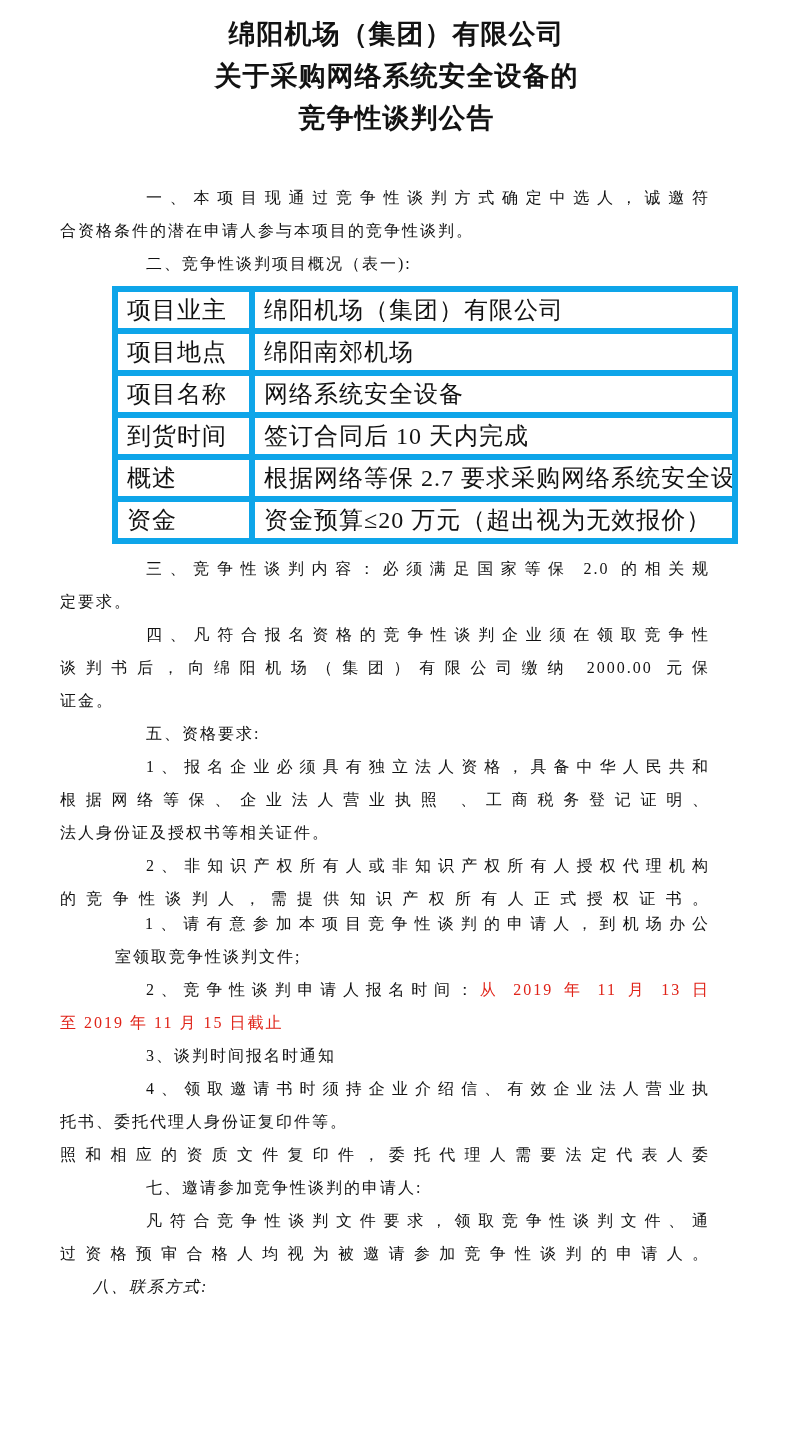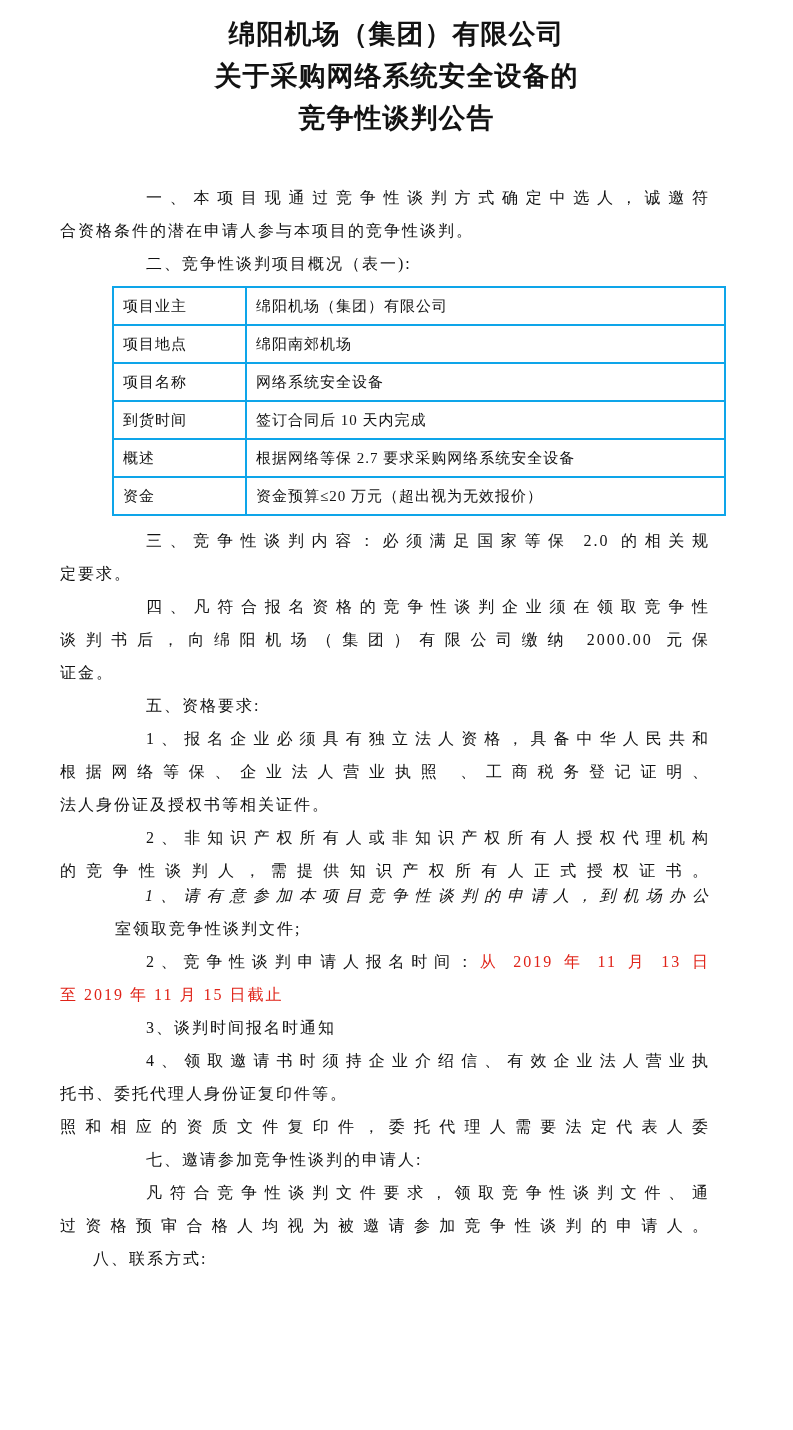--- a/index.html
+++ b/index.html
@@ -37,36 +37,36 @@
     letter-spacing: 2px;
     text-align: left;
     white-space: nowrap;
   }
   .ln.j {
     white-space: normal;
     text-align: justify;
     text-align-last: justify;
   }
   .ind  { text-indent: 86px; }   
-  .ind8 { text-indent: 33px; }   
+  .ind8 { text-indent: 33px; font-style: italic; }   
   .hang6 { padding-left: 55px; } 
-  .hang6 .ln.first { text-indent: 30px; font-style: italic; }
+  .hang6 .ln.first { text-indent: 30px; }
   .tight { margin-top: -8px; }
   .red { color: #e02318; }
   
   table.overview {
     border-collapse: collapse;
     table-layout: fixed;
     width: 578px;
     margin: 6px 0 8px 52px;
   }
   table.overview td {
-    border: 2px solid #0ea5e9;
+    border: 6px solid #0ea5e9;
     height: 36px;
-    font-size: 15px;
+    font-size: 24px;
     letter-spacing: 1px;
     padding: 0 6px 0 9px;
     vertical-align: middle;
     white-space: nowrap;
     overflow: hidden;
   }
   td.c1 { width: 116px; }
   td.c2 { width: 462px; }
 </style>
 </head>

